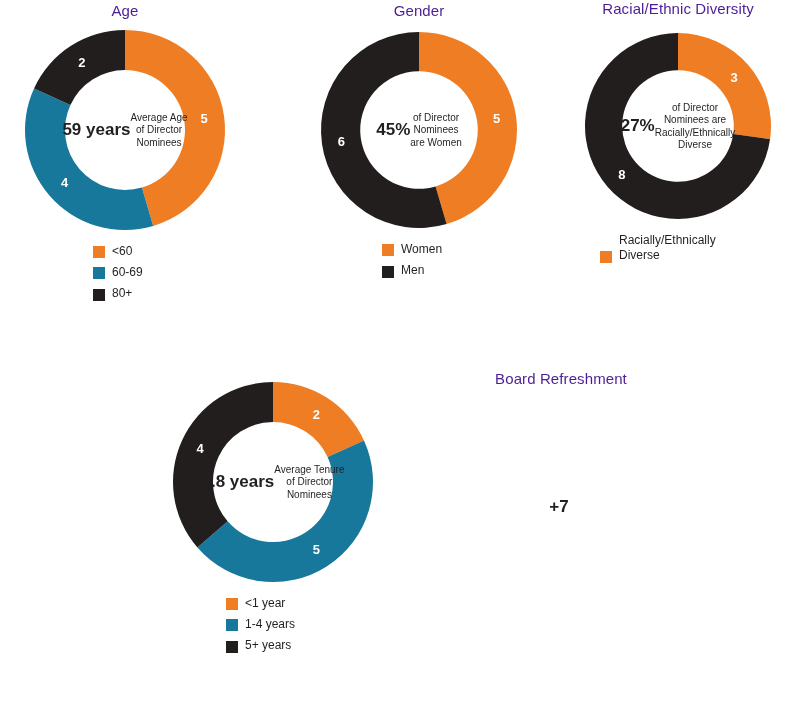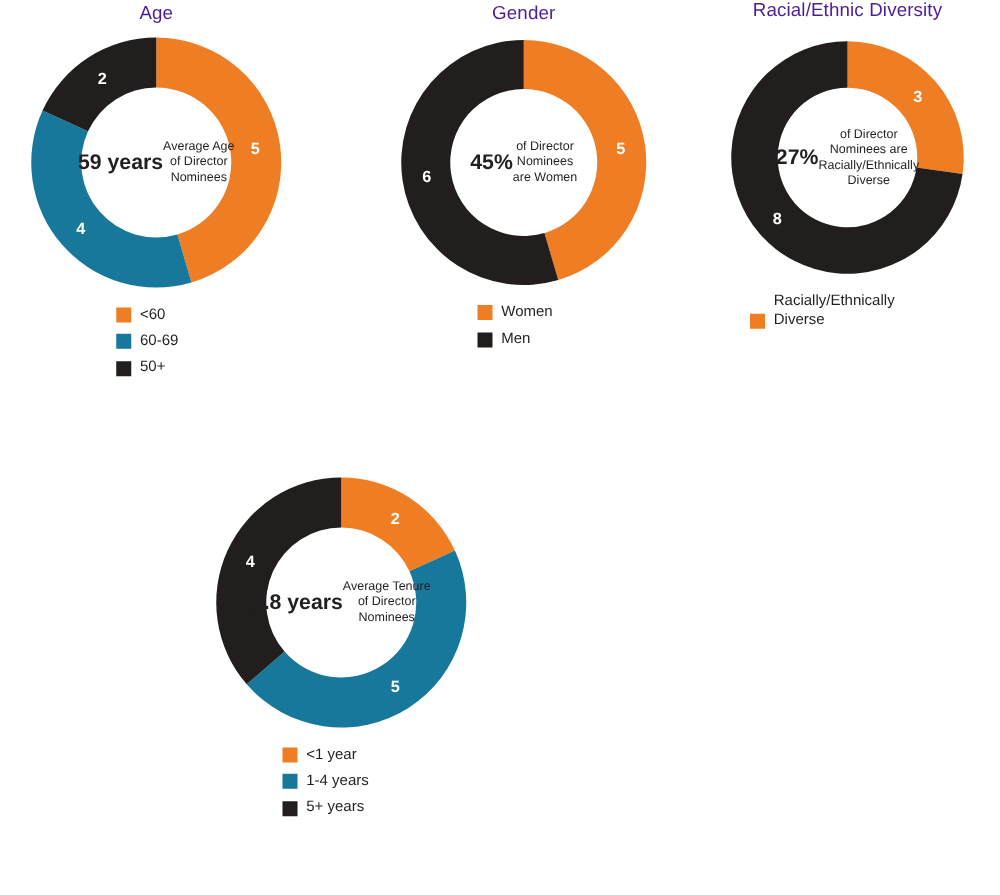--- a/index.html
+++ b/index.html
@@ -141,21 +141,21 @@
         <div class="legend-row">
           <span class="swatch" style="background: rgb(239, 125, 36);"></span>
           <span class="legend-label">&lt;60</span>
         </div>
         <div class="legend-row">
           <span class="swatch" style="background: rgb(23, 120, 155);"></span>
           <span class="legend-label">60-69</span>
         </div>
         <div class="legend-row">
           <span class="swatch" style="background: rgb(33, 30, 29);"></span>
-          <span class="legend-label">50+</span>
+          <span class="legend-label">80+</span>
         </div>
       </div>
   </div>
 
   <div class="panel" id="panel-gender">
     <div class="panel-title">Gender</div>
     <div class="donut-wrap" style="width:196px;height:196px;margin-top:12px;">
       <svg viewBox="0 0 196 196" width="196" height="196">
           <path d="M 98 0 A 98 98 0 0 1 125.60979057046012 192.03031141422076 L 114.56587434227608 154.41818684853246 A 58.8 58.8 0 0 0 98 39.2 Z" fill="#ef7d24"></path>
           <text x="175.60200104346512" y="86.84251667937444" class="slice-value" text-anchor="middle" dominant-baseline="central" fill="#ffffff">5</text>
@@ -238,14 +238,25 @@
           <span class="swatch" style="background: rgb(23, 120, 155);"></span>
           <span class="legend-label">1-4 years</span>
         </div>
         <div class="legend-row">
           <span class="swatch" style="background: rgb(33, 30, 29);"></span>
           <span class="legend-label">5+ years</span>
         </div>
       </div>
   </div>
 
+  <div class="panel" id="panel-refresh">
+    <div class="panel-title">Board Refreshment</div>
+    <div class="donut-wrap" style="width:214px;height:214px;margin-top:12px;margin-left:12px;">
+      <svg viewBox="0 0 214 214" width="214" height="214"></svg>
+      <div class="center-text" style="left:12px;right:-12px;">
+        <div class="center-head">+7</div>
+        <div class="center-sub"></div>
+      </div>
+    </div>
+    <div class="legend"></div>
+  </div>
 
 </div>
 
 </body></html>

